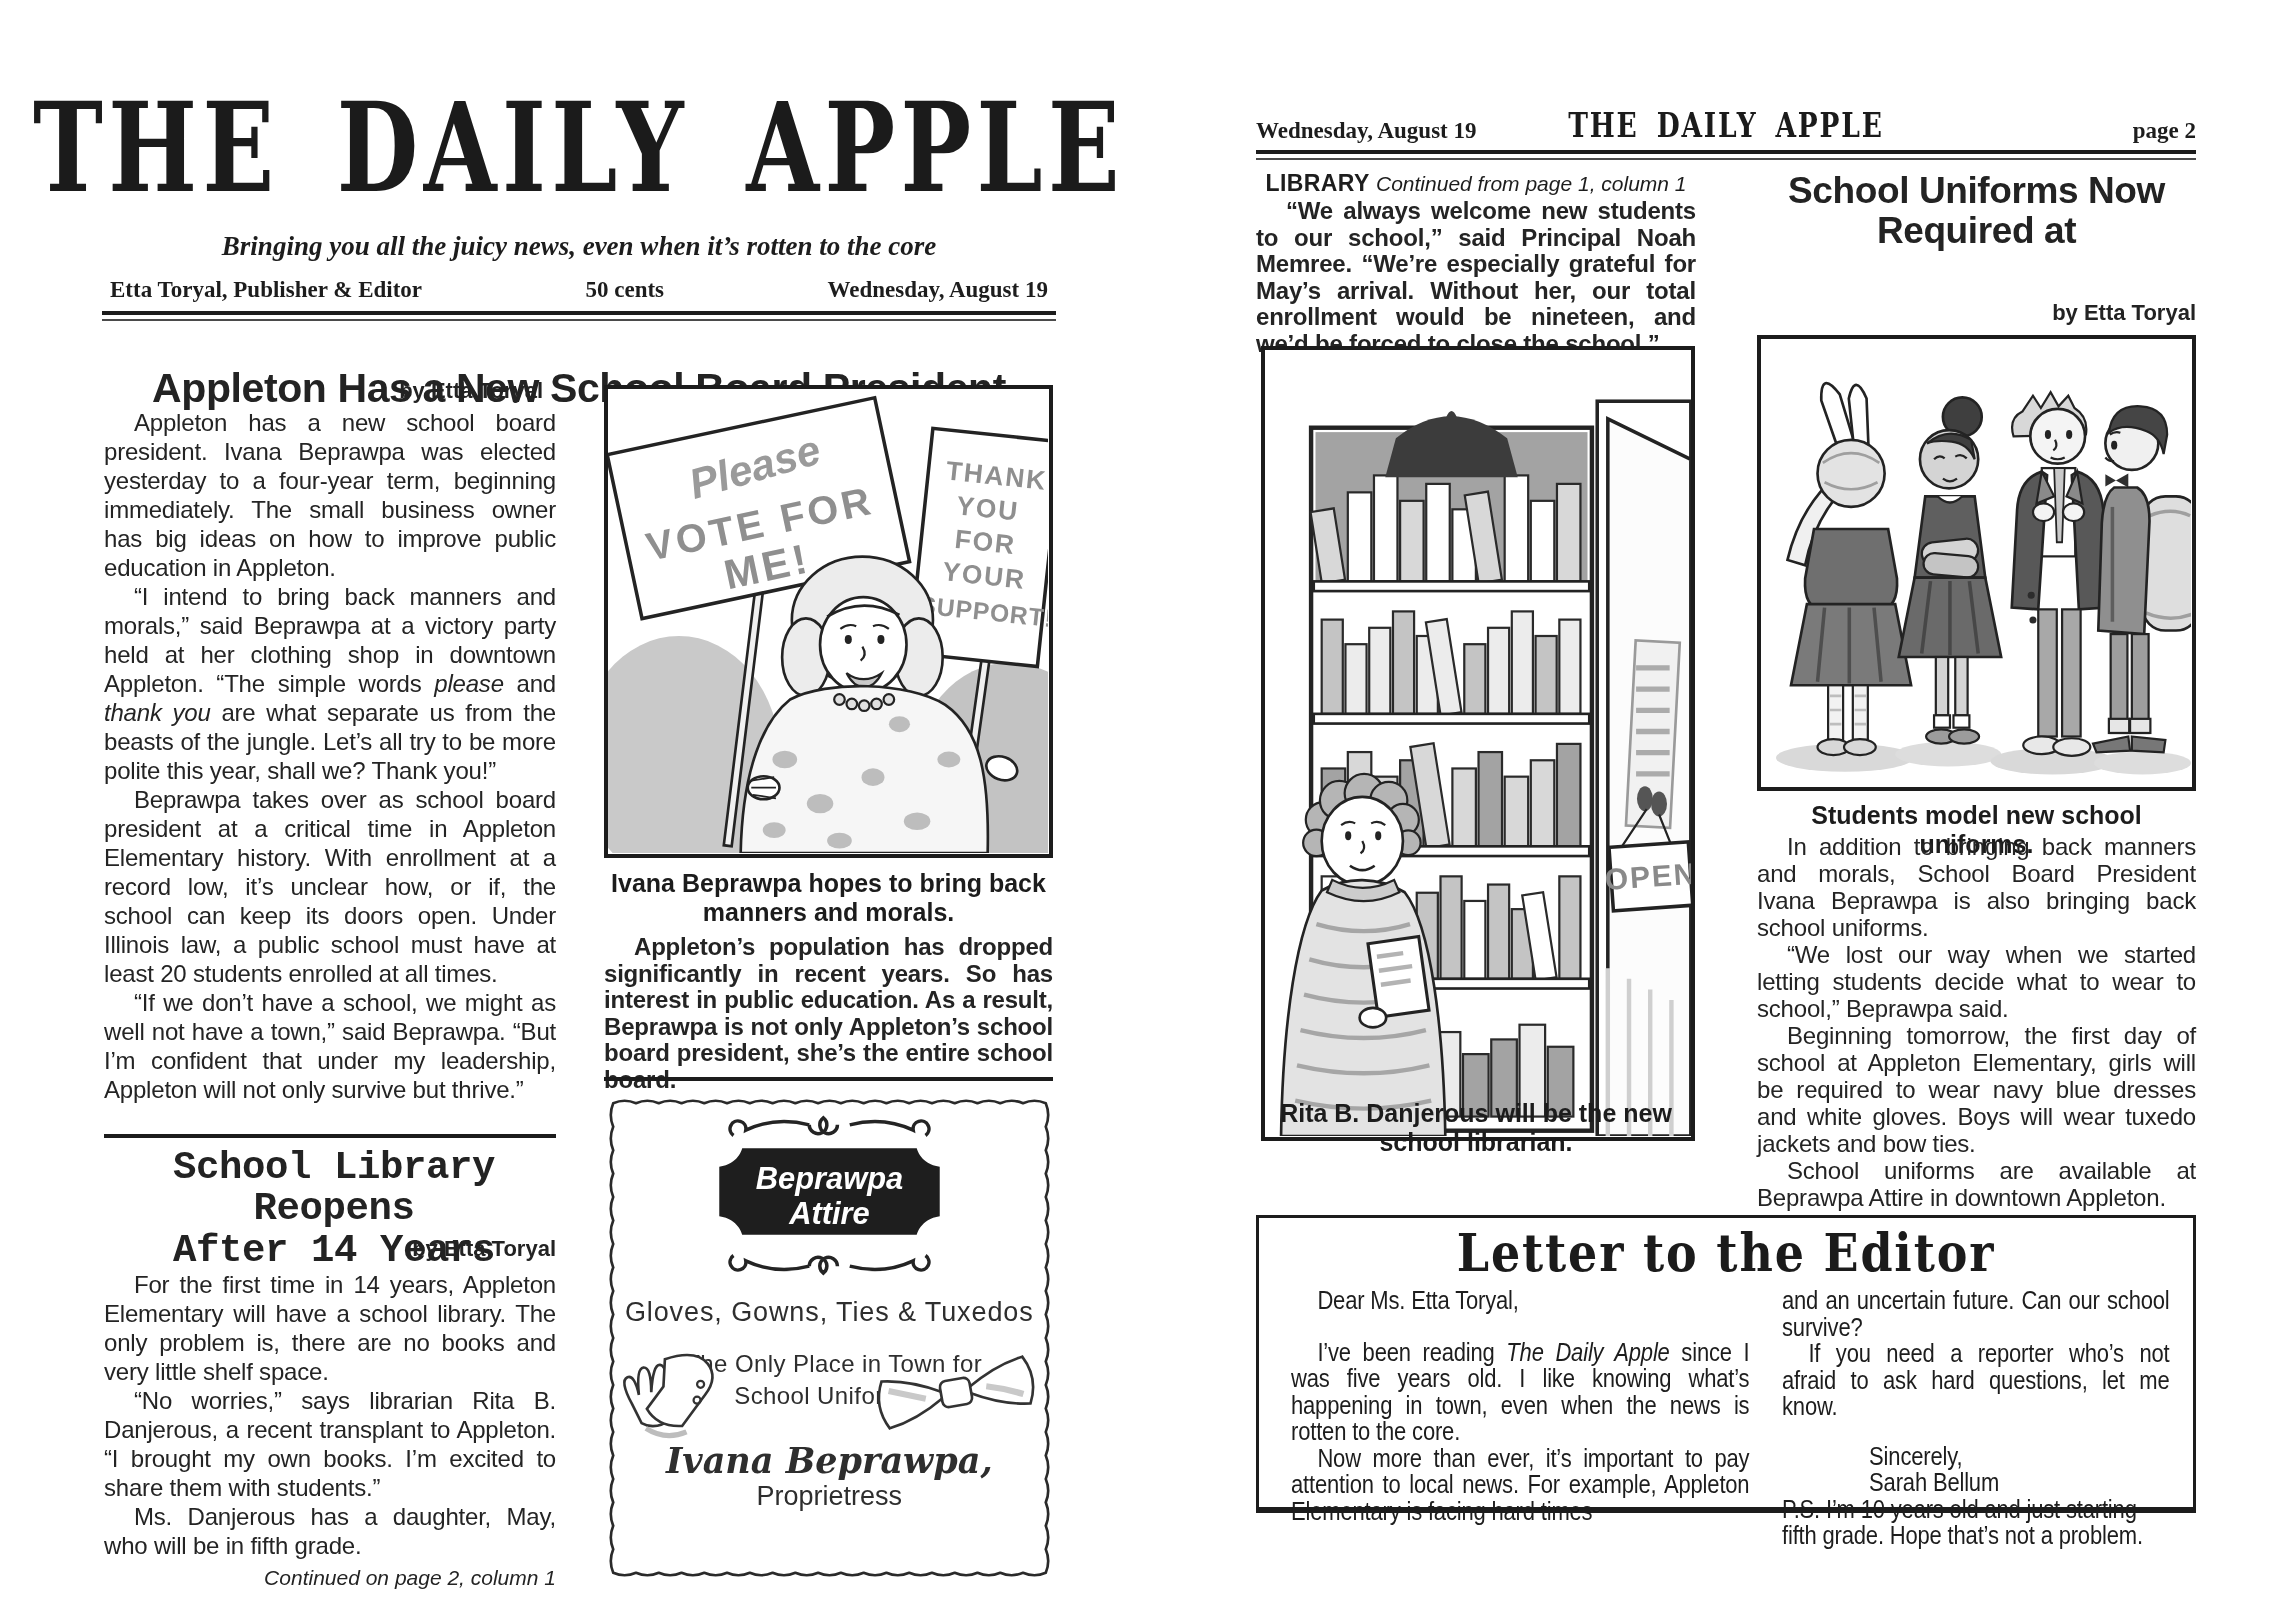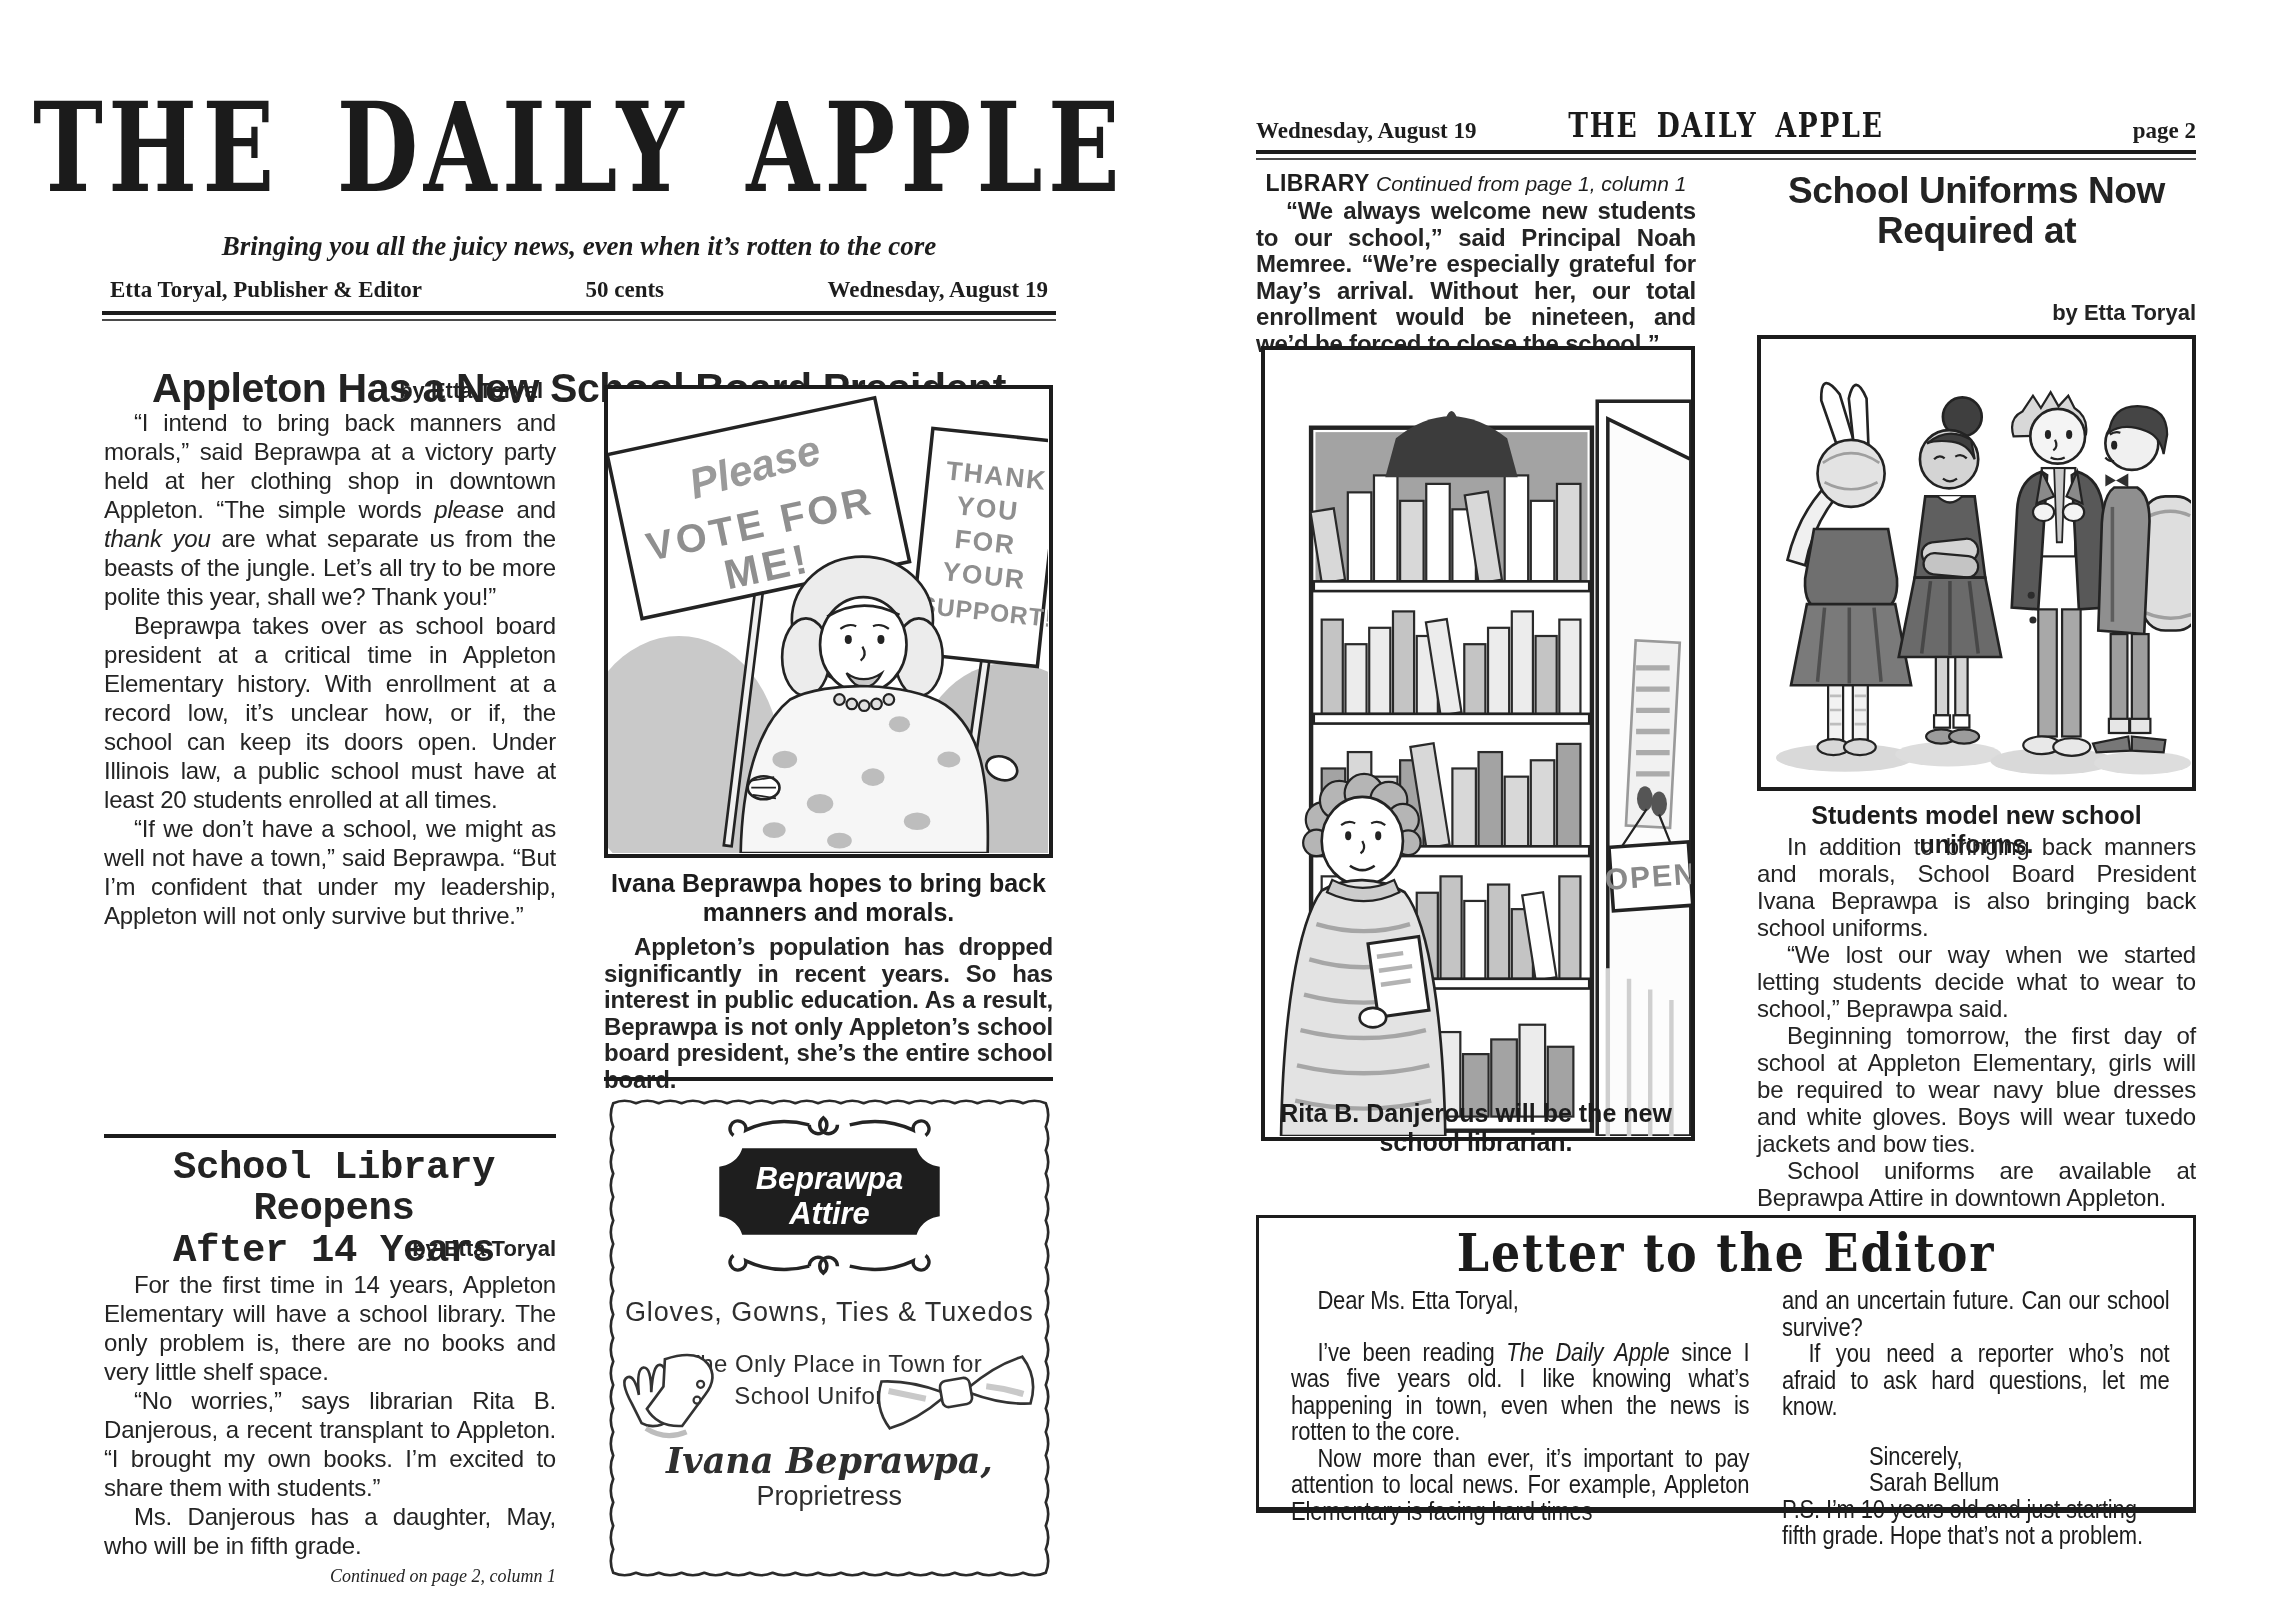--- a/index.html
+++ b/index.html
@@ -20,21 +20,21 @@
   .h-main{font-weight:700;font-size:41px;color:#232323;letter-spacing:-0.4px;text-align:center;line-height:1.05;margin-top:40px;}
   .h-sub{font-weight:700;font-size:39px;color:#232323;letter-spacing:-0.4px;text-align:center;line-height:1.06;}
   .h-col{font-weight:700;font-size:37px;color:#232323;letter-spacing:-0.4px;text-align:center;line-height:1.09;}
   .byline{font-weight:700;font-size:22px;color:#232323;text-align:right;}
   .bt{font-size:24px;line-height:29px;text-align:justify;color:#242424;letter-spacing:-0.2px;}
   .bt p{margin:0;text-indent:30px;}
   .bt2{font-size:24px;line-height:26.5px;text-align:justify;color:#242424;letter-spacing:-0.2px;font-weight:bold;}
   .bt2 p{margin:0;text-indent:30px;}
   .cap{font-weight:700;font-size:25px;line-height:29px;text-align:center;color:#1c1c1c;}
   .ital{font-style:italic;}
-  .continued{font-style:italic;font-size:18px;color:#242424;text-align:right;font-family:Liberation Serif, serif;}
+  .continued{font-style:italic;font-size:21px;color:#242424;text-align:right;}
   .kicker{font-size:23px;color:#1d1d1d;text-align:center;}
   .kicker b{font-weight:700;letter-spacing:0.4px;}
   .kicker i{font-style:italic;font-size:21px;}
   .frame{border:4.4px solid #1c1c1c;background:#ffffff;box-sizing:border-box;}
   .adbox{box-sizing:border-box;}
   .ad-products{font-size:27px;letter-spacing:0.9px;color:#2e2e2e;text-align:center;}
   .ad-slogan{font-size:24px;letter-spacing:0.4px;color:#2e2e2e;text-align:center;line-height:32px;}
   .script{font-family:"DejaVu Serif",serif;font-style:italic;font-weight:700;}
   .owner{text-align:center;color:#2e2e2e;}
   .owner .script{font-size:35px;}
@@ -62,20 +62,21 @@
     <span>Etta Toryal, Publisher &amp; Editor</span>
     <span>50 cents</span>
     <span>Wednesday, August 19</span>
   </div>
   <div class="abs rule2" style="left:102px;top:311px;width:954px;"></div>
 
   <div class="abs h-main" style="left:102px;top:327px;width:954px;">Appleton Has a New School Board President</div>
   <div class="abs byline" style="left:102px;top:378px;width:441px;">by Etta Toryal</div>
 
   <div class="abs bt" style="left:104px;top:408px;width:452px;">
+    <p>Appleton has a new school board president. Ivana Beprawpa was elected yesterday to a four-year term, beginning immediately. The small business owner has big ideas on how to improve public education in Appleton.</p>
     <p><span>“I intend to bring back manners and morals,” said Beprawpa at a victory party held at her clothing shop in downtown Appleton. “The simple words </span><span class="ital">please</span><span> and </span><span class="ital">thank you</span><span> are what separate us from the beasts of the jungle. Let’s all try to be more polite this year, shall we? Thank you!”</span></p>
     <p>Beprawpa takes over as school board president at a critical time in Appleton Elementary history. With enrollment at a record low, it’s unclear how, or if, the school can keep its doors open. Under Illinois law, a public school must have at least 20 students enrolled at all times.</p>
     <p>“If we don’t have a school, we might as well not have a town,” said Beprawpa. “But I’m confident that under my leadership, Appleton will not only survive but thrive.”</p>
   </div>
 
   <div class="abs frame" style="left:604px;top:385px;width:449px;height:473px;">
     <svg width="440" height="464" viewBox="0 0 498 526">
       <ellipse cx="80" cy="420" rx="115" ry="140" fill="#c9c9c9"></ellipse>
       <ellipse cx="455" cy="440" rx="110" ry="130" fill="#c3c3c3"></ellipse>
 

